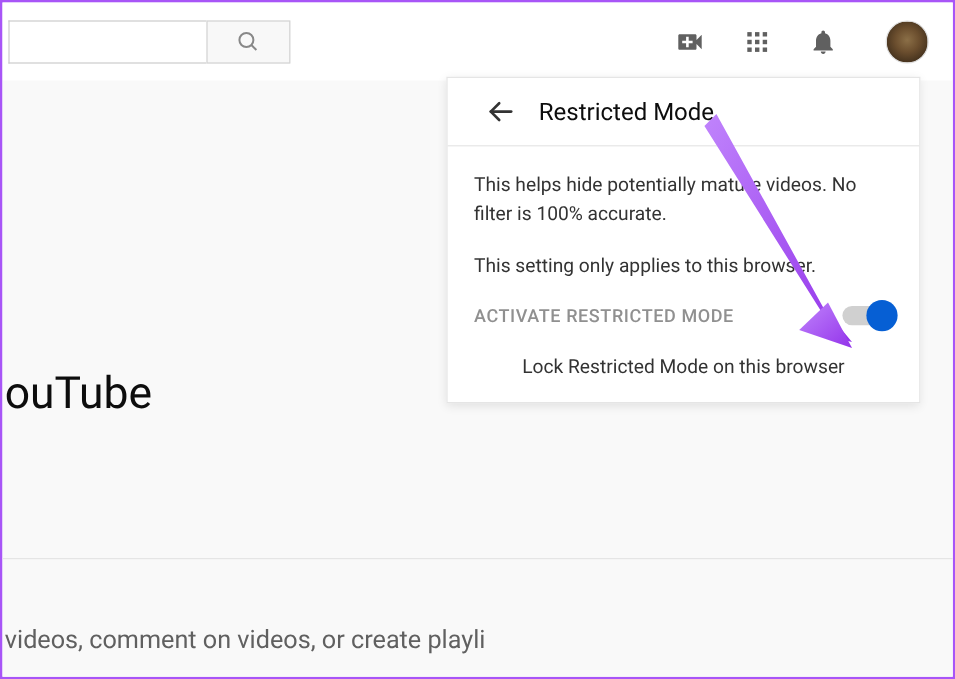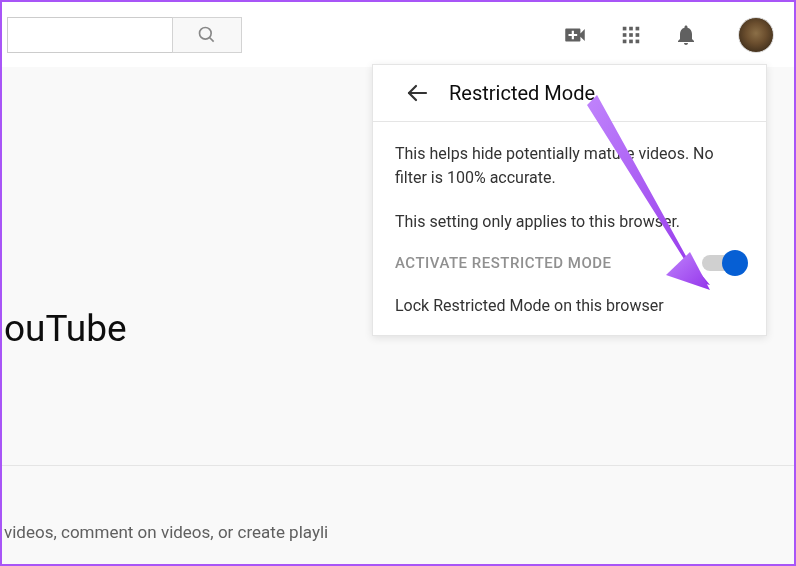--- a/index.html
+++ b/index.html
@@ -94,21 +94,21 @@
       top: 398px;
       left: 0;
       right: 0;
       height: 1px;
       background: #e5e5e5;
     }
     .page-subtext {
       position: absolute;
       top: 455px;
       left: 2px;
-      font-size: 17px;
+      font-size: 21px;
       color: #606060;
     }
     .dropdown-panel {
       position: absolute;
       top: 62px;
       left: 370px;
       width: 395px;
       background: #fff;
       border: 1px solid #e5e5e5;
       box-shadow: 0 2px 8px rgba(0,0,0,0.1);
@@ -169,20 +169,21 @@
       top: -5px;
       width: 26px;
       height: 26px;
       background: #065fd4;
       border-radius: 50%;
     }
     .lock-link {
       font-size: 16px;
       color: #333;
       cursor: pointer;
+      text-align: center;
     }
     .arrow-annotation {
       position: absolute;
       top: 85px;
       left: 580px;
       z-index: 20;
       pointer-events: none;
     }
   </style>
 </head>

